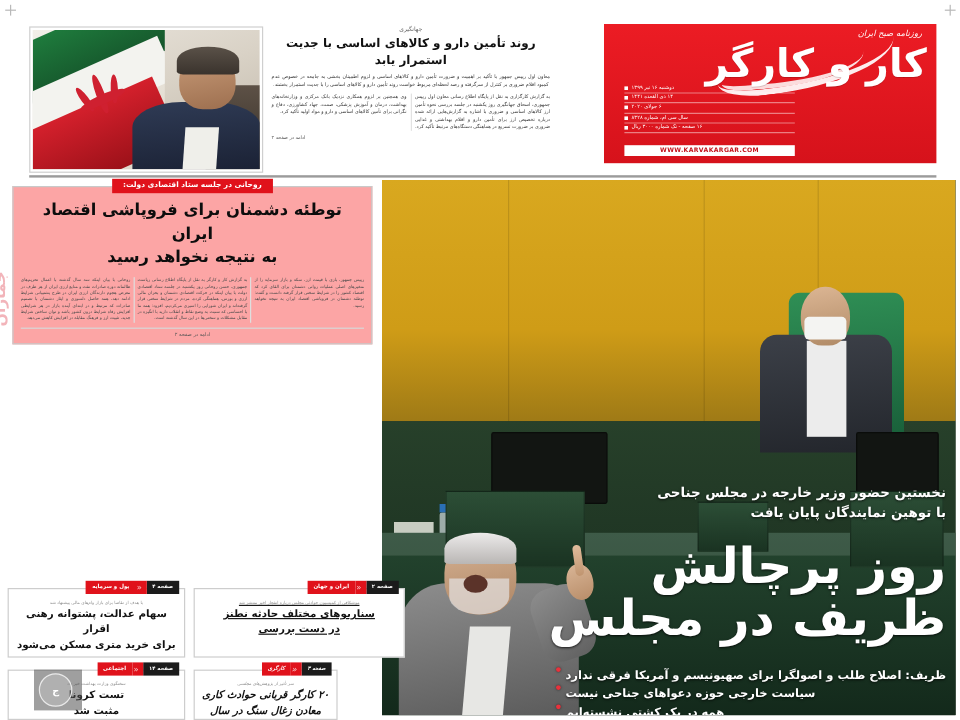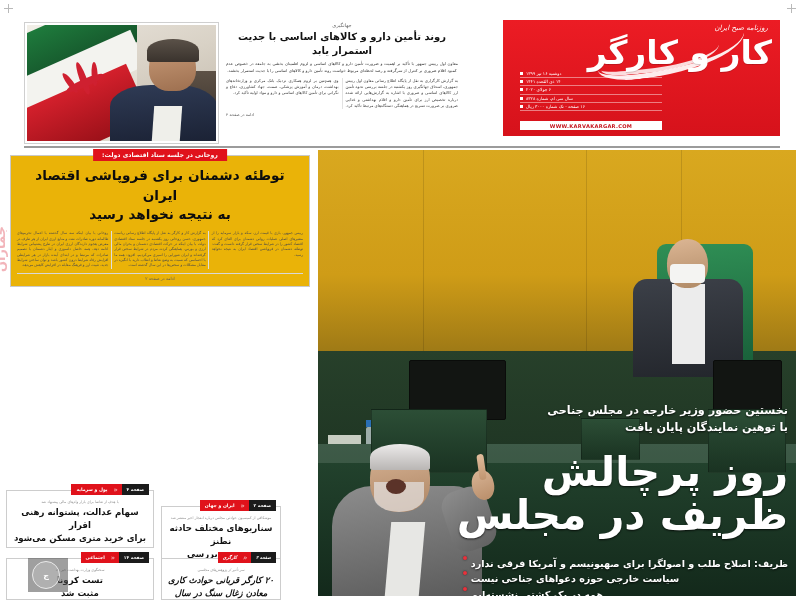--- a/index.html
+++ b/index.html
@@ -78,21 +78,21 @@
       direction:rtl;}
   .ml .bl{width:3px;height:3px;background:#fff;flex:none;}
   .mast-url{position:absolute;right:118px;bottom:6px;width:142px;background:#fff;color:#c3111a;
             font-size:5.1px;font-weight:bold;text-align:center;padding:1.5px 0;letter-spacing:.3px;}
 
   
   .hr-top{position:absolute;left:24px;top:146px;width:756px;height:2px;background:#9b9b9b;}
 
   
   .lead{position:absolute;left:10px;top:155px;width:300px;
-        border:1px solid #c9c9c9;box-sizing:border-box;padding:10px 6px 5px;background:#eab308;}
+        border:1px solid #c9c9c9;box-sizing:border-box;padding:10px 6px 5px;background:#fca5a5;}
   .redbar{position:absolute;left:50%;transform:translateX(-50%);top:-7px;
           background:#e0121b;color:#fff;font-size:6.2px;font-weight:bold;
           padding:2.4px 9px;white-space:nowrap;direction:rtl;}
   .lead-head{font-size:13.6px;font-weight:bold;line-height:1.45;text-align:center;
              color:#0d0d0d;direction:rtl;}
   .lead-cols{margin-top:6px;column-count:3;column-gap:6px;column-rule:1px solid #dedede;}
   .lead-foot{margin-top:4px;border-top:1px solid #d8d8d8;padding-top:2px;
              font-size:4.2px;color:#555;text-align:center;}
 
   
@@ -327,21 +327,21 @@
           <span>سیاست خارجی حوزه دعواهای جناحی نیست</span>
           <span class="bl-dot"></span>
         </div>
       <div class="bl-row">
           <span>همه در یک کشتی نشسته‌ایم</span>
           <span class="bl-dot"></span>
         </div>
     </div>
   </div>
 
-  <div class="teaser" style="left:161px;top:506px;width:120px;height:58px;">
+  <div class="teaser" style="left:161px;top:490px;width:176px;height:58px;text-decoration:underline;">
     <div class="tag" style="right:4px;">
       <span class="tag-black">صفحه ۲</span>
       <span class="tag-arrow"></span>
       <span class="tag-red">ایران و جهان</span>
     </div>
     <div class="teaser-kick">موشکافی از کمیسیون حوادثی مجلس درباره انفجار اخیر منتشر شد</div>
     <div class="teaser-head">
       <span>سناریوهای مختلف حادثه نطنز</span><br>
       <span>در دست بررسی</span>
     </div>

